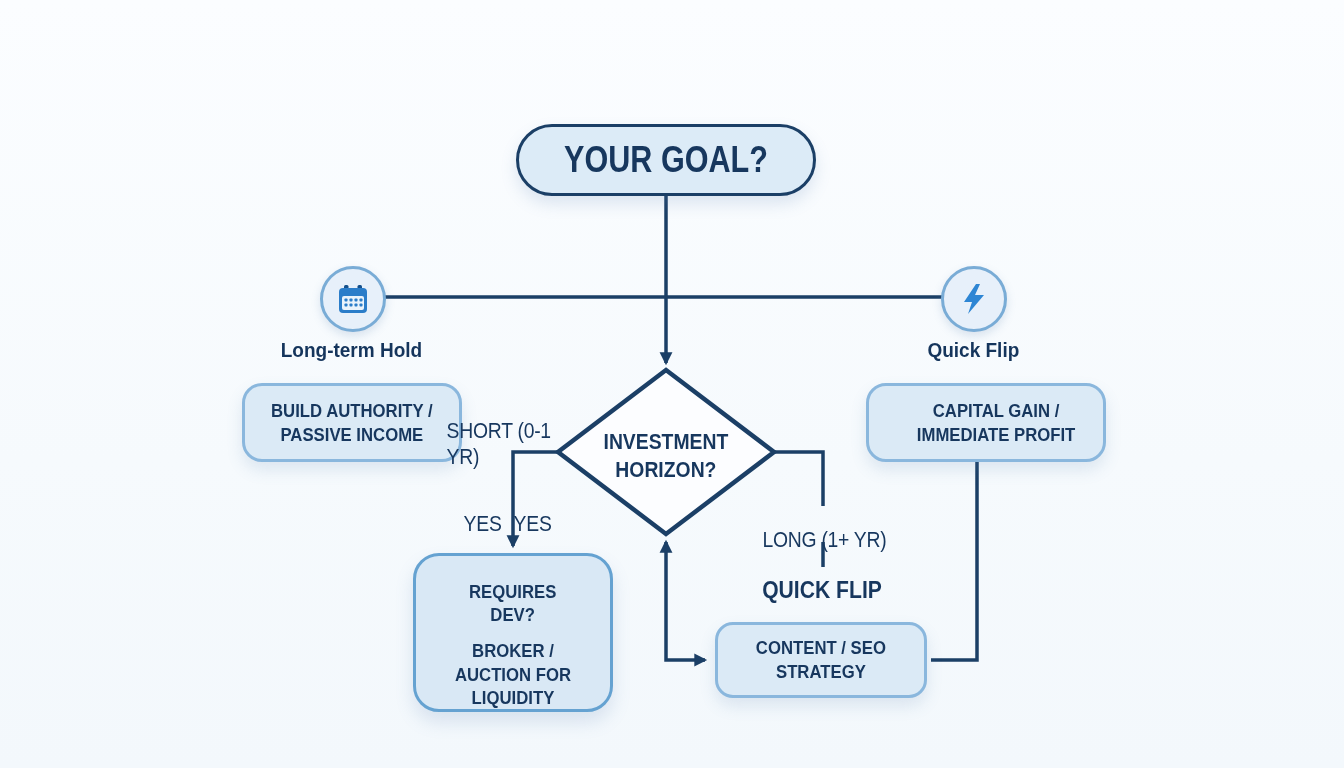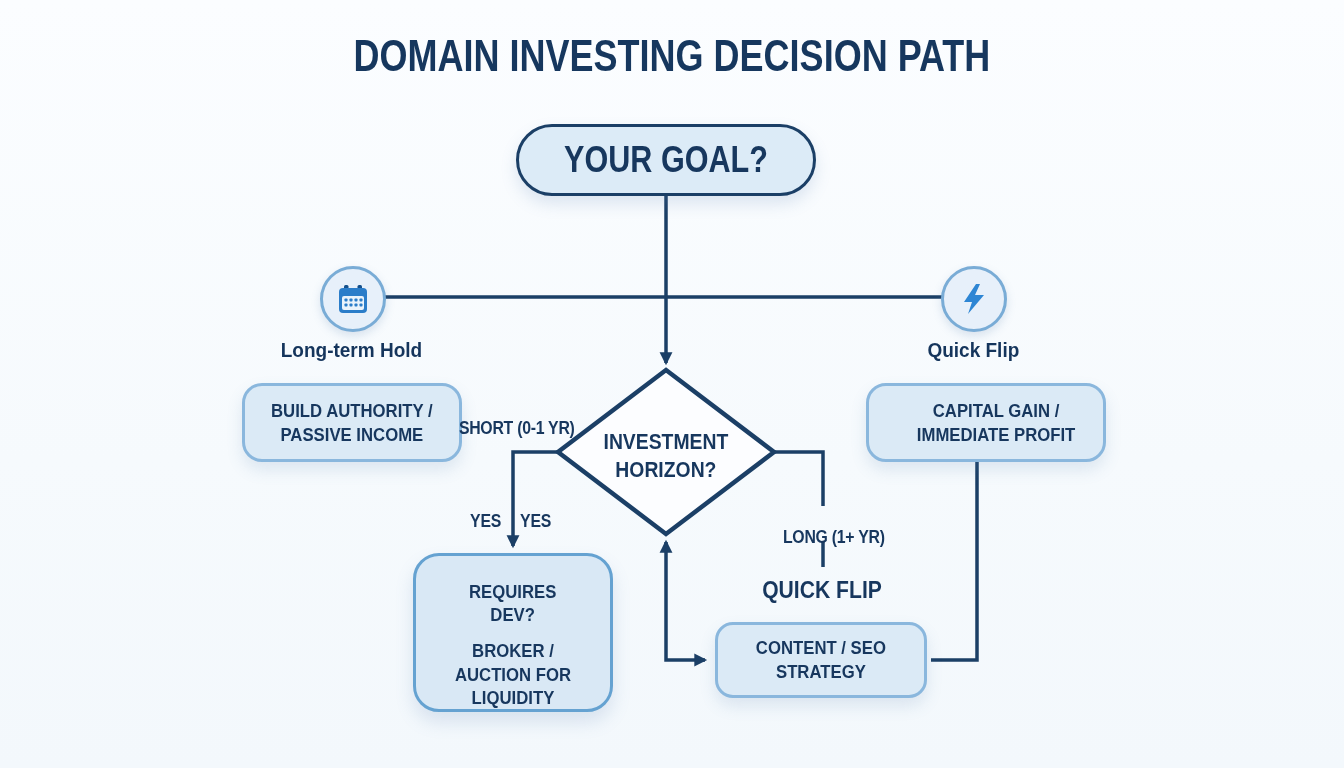--- a/index.html
+++ b/index.html
@@ -33,21 +33,21 @@
     font-weight:800;color:#17375e;font-size:19px;line-height:1.22;text-align:center;
     box-shadow:0 10px 18px rgba(90,130,175,.18);
   }
   .circle{
     width:60px;height:60px;border-radius:50%;
     background:#e7f0fa;border:3px solid #79acd6;
     display:flex;align-items:center;justify-content:center;
     box-shadow:0 4px 10px rgba(90,130,175,.20);
   }
   .branch-label{font-size:20px;font-weight:800;color:#15355c;text-align:center;text-decoration:underline;}
-  .edge-label{font-size:18px;font-weight:700;color:#17375e;text-align:center;letter-spacing:-0.3px;}
+  .edge-label{font-size:22px;font-weight:400;color:#17375e;text-align:left;letter-spacing:-0.3px;}
   .diamond-text{
     width:200px;text-align:center;font-size:22px;font-weight:800;
     color:#17375e;line-height:1.25;
   }
   .qf-heading{font-size:24px;font-weight:800;color:#17375e;text-align:center;}
 </style>
 </head>
 <body>
 
 <div class="canvas">
@@ -69,23 +69,20 @@
 
     <path d="M823,542 V567" fill="none" stroke="#1b3f66" stroke-width="3.5"></path>
 
     <path d="M666,542 V660 H705" fill="none" stroke="#1b3f66" stroke-width="3.5" marker-start="url(#ah)" marker-end="url(#ah)"></path>
 
     <path d="M977,462 V660 H931" fill="none" stroke="#1b3f66" stroke-width="3.5"></path>
 
     <polygon points="666,370 774,452 666,534 558,452" fill="#fcfdff" stroke="#1b3f66" stroke-width="4.5" stroke-linejoin="miter"></polygon>
   </svg>
 
-  <div class="abs title">
-    <span class="cond">DOMAIN INVESTING DECISION PATH</span>
-  </div>
 
   <div class="abs pillbox" style="left:516px;top:124px;width:294px;height:66px;font-size:36px;">
     <span class="cond" style="transform:scaleX(0.85);">YOUR GOAL?</span>
   </div>
 
   <div class="abs circle" style="left:320px;top:266px;">
     <span style="line-height:0;">
       <svg width="36" height="36" viewBox="0 0 36 36">
         <rect x="9" y="4" width="4.5" height="7" rx="1.5" fill="#14508c"></rect>
         <rect x="22.5" y="4" width="4.5" height="7" rx="1.5" fill="#14508c"></rect>

